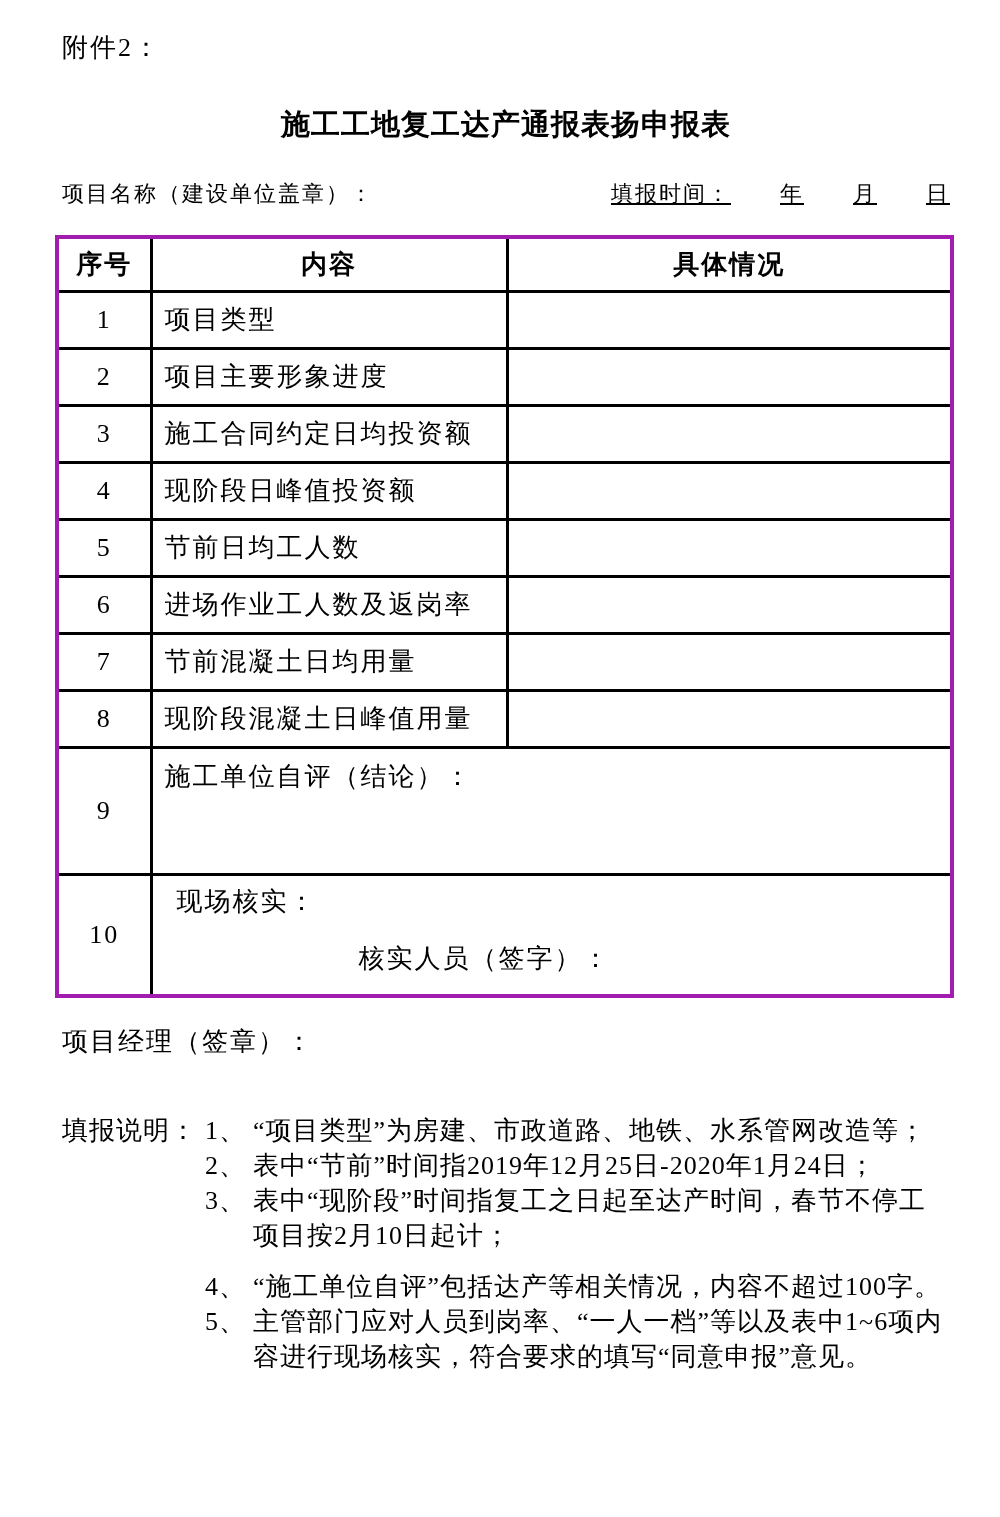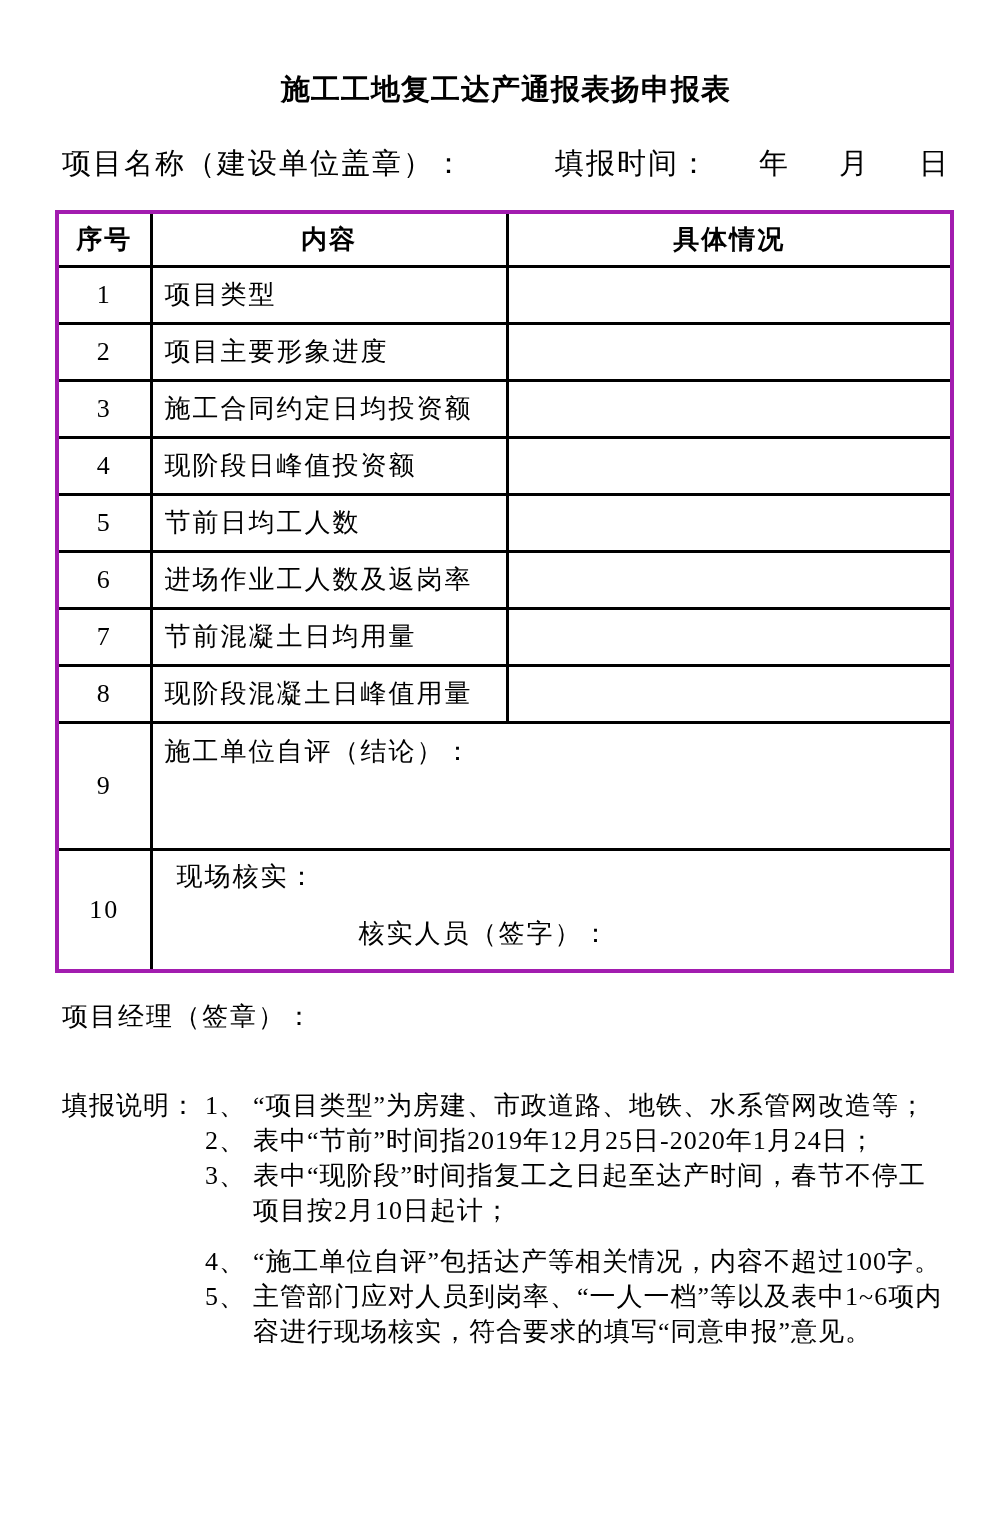--- a/index.html
+++ b/index.html
@@ -25,24 +25,24 @@
     font-weight: bold;
     font-size: 29px;
     letter-spacing: 1px;
     margin-top: 40px;
   }
   .meta-row {
     display: flex;
     justify-content: space-between;
     align-items: baseline;
     margin-top: 34px;
-    font-size: 29px;
-    letter-spacing: 2px;
-  }
-  .meta-right { display: flex; align-items: baseline; }
+    font-size: 22px;
+    letter-spacing: 2px;
+  }
+  .meta-right { display: flex; align-items: baseline; text-decoration: underline; }
   .date-unit { margin-left: 49px; }
 
   table.report-table {
     border-collapse: collapse;
     table-layout: fixed;
     width: 895px;
     margin-top: 26px;
     margin-left: -7px;
     border: 4px solid #a21caf;
   }
@@ -99,20 +99,21 @@
   .note-item { display: flex; }
   .note-item.spaced { margin-top: 16px; }
   .note-no { flex-shrink: 0; width: 48px; }
   .note-text { flex: 1; }
 </style>
 </head>
 <body>
 
 <div class="page">
 
+  <div class="attachment">附件2：</div>
 
   <div class="doc-title">施工工地复工达产通报表扬申报表</div>
 
   <div class="meta-row">
     <span>项目名称（建设单位盖章）：</span>
     <span class="meta-right">
       <span>填报时间：</span>
       <span class="date-unit">年</span>
       <span class="date-unit">月</span>
       <span class="date-unit">日</span>

